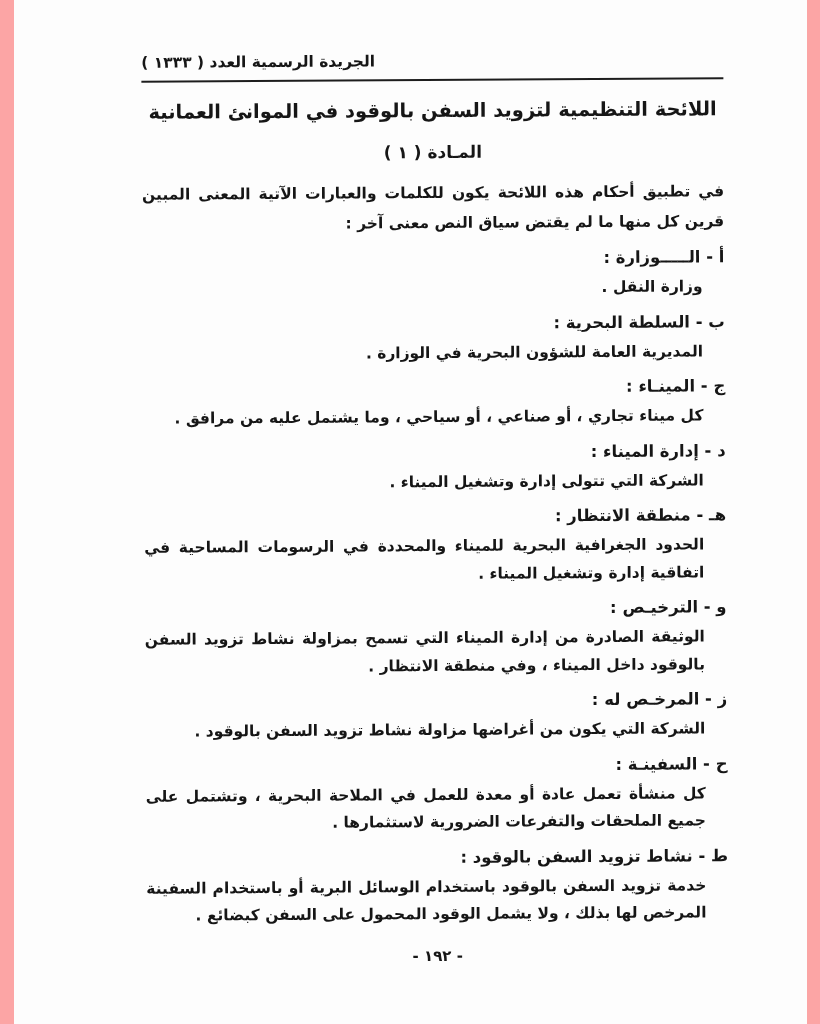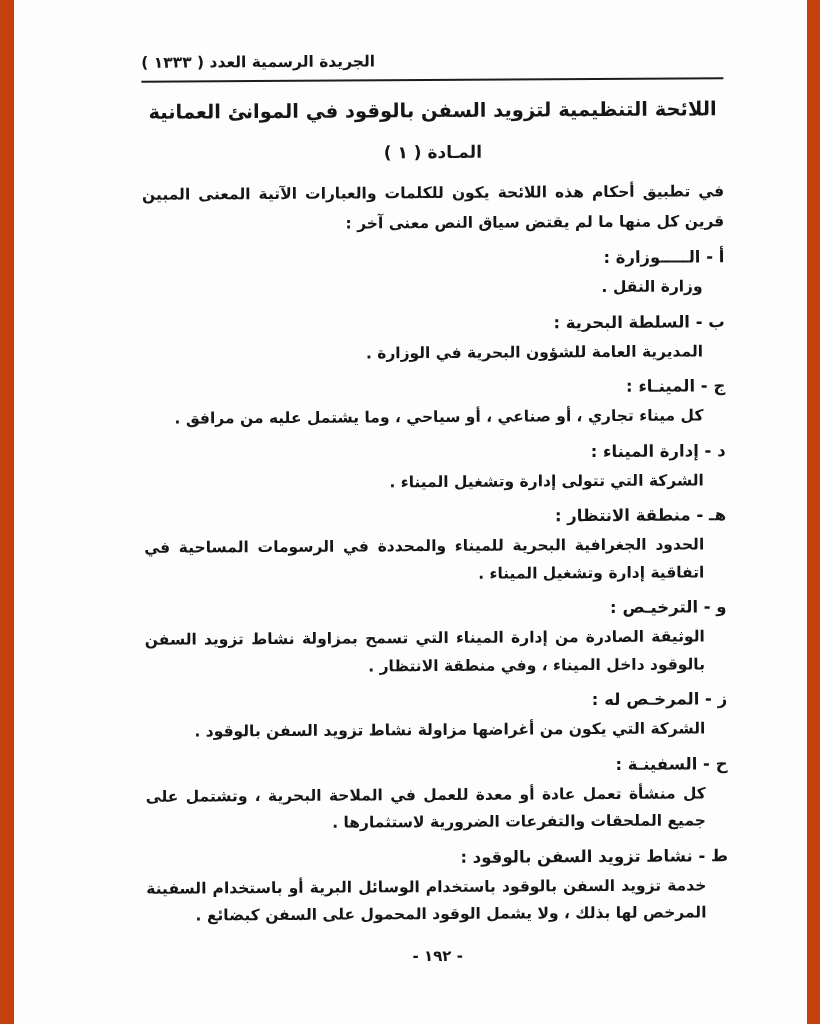--- a/index.html
+++ b/index.html
@@ -9,21 +9,21 @@
     height: 1024px;
     overflow: hidden;
     background: #edeef4;
     font-family: "DejaVu Sans", sans-serif;
   }
 
   .scan-wrap {
     position: relative;
     width: 820px;
     height: 1024px;
-    background: #c2410c;
+    background: #fca5a5;
   }
 
   .paper {
     position: absolute;
     left: 14px;
     right: 13px;
     top: 0;
     bottom: 0;
     background: #fdfdfd;
   }

